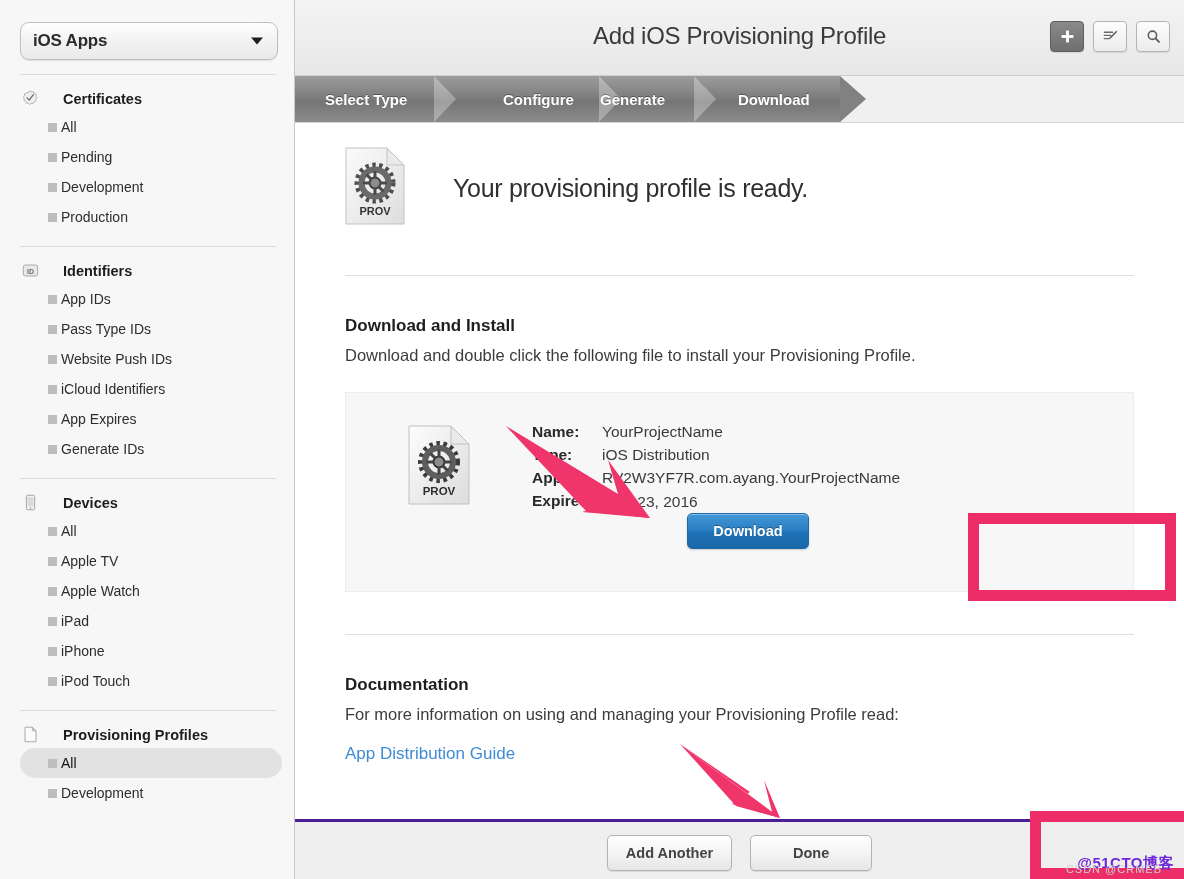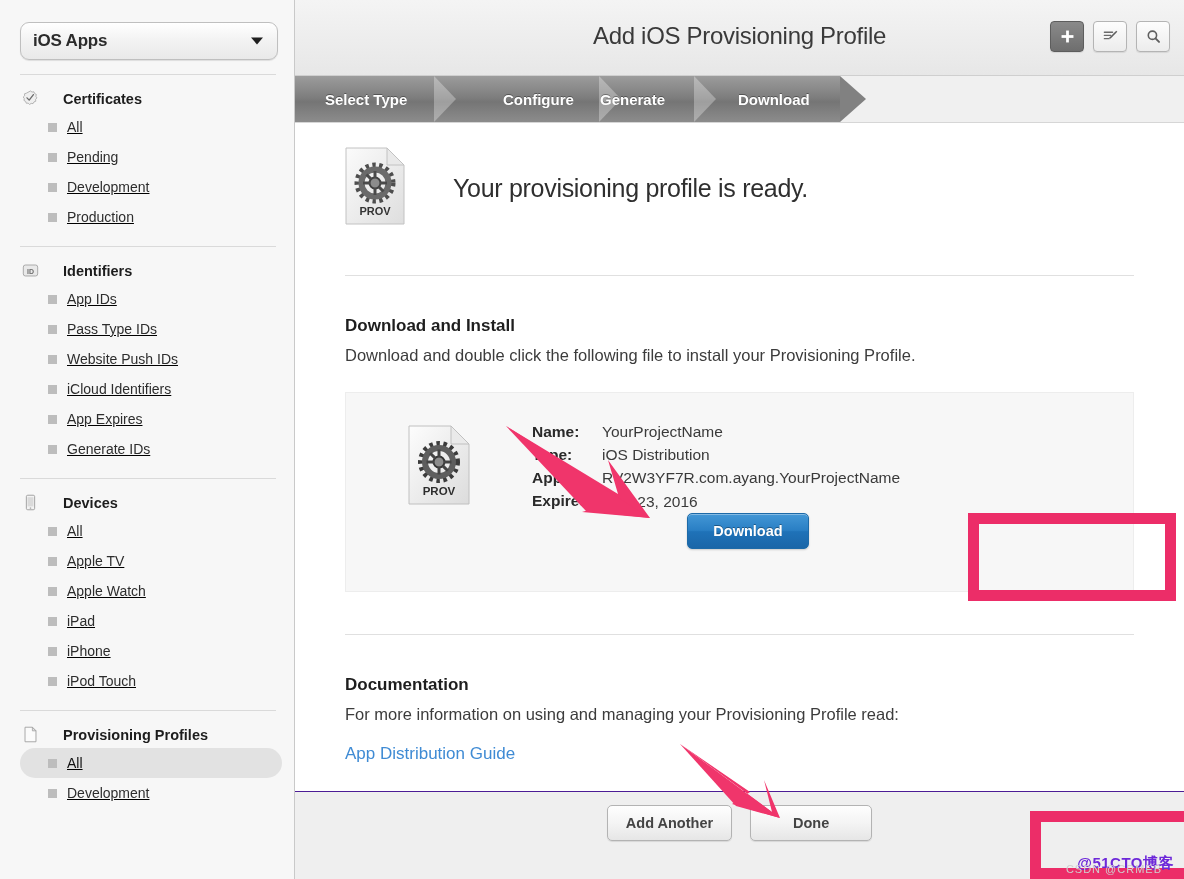--- a/index.html
+++ b/index.html
@@ -52,24 +52,23 @@
     padding: 5px 0 5px 22px;
     gap: 24px;
   }
   .nav-group-head .gtitle {
     font-size: 14.5px; font-weight: bold; color: #1d1d1d;
   }
   .nav-item {
     display: flex; align-items: center;
     margin: 0 12px 0 20px;
     padding: 7px 0 7px 28px;
-    gap: 10px;
+    gap: 4px;
     border-radius: 16px;
     cursor: pointer;
-    text-decoration: underline;
   }
   .nav-item.selected {
     background: #e2e2e2;
   }
   .nav-item .bullet {
     width: 9px; height: 9px;
     background: #bdbdbd;
     flex: 0 0 auto;
   }
   .nav-item .itext { font-size: 14px; color: #2d2d2d; }
@@ -212,23 +211,23 @@
   #doc-link {
     display: inline-block;
     margin-top: 20px;
     font-size: 17px; color: #3f8bd4;
     text-decoration: none; cursor: pointer;
   }
 
   
   #footer {
     position: absolute; left: 0; bottom: 0;
-    width: 889px; height: 88px;
+    width: 889px; height: 60px;
     background: #efefef;
-    border-top: 1px solid #4c1d95;
+    border-top: 3px solid #4c1d95;
   }
   #footer-inner {
     position: absolute; left: 0; top: 13px; width: 889px;
     display: flex; justify-content: center; gap: 18px;
   }
   .fbtn {
     min-width: 122px; height: 36px;
     padding: 0 18px;
     border-radius: 5px;
     border: 1px solid #b3b3b3;

